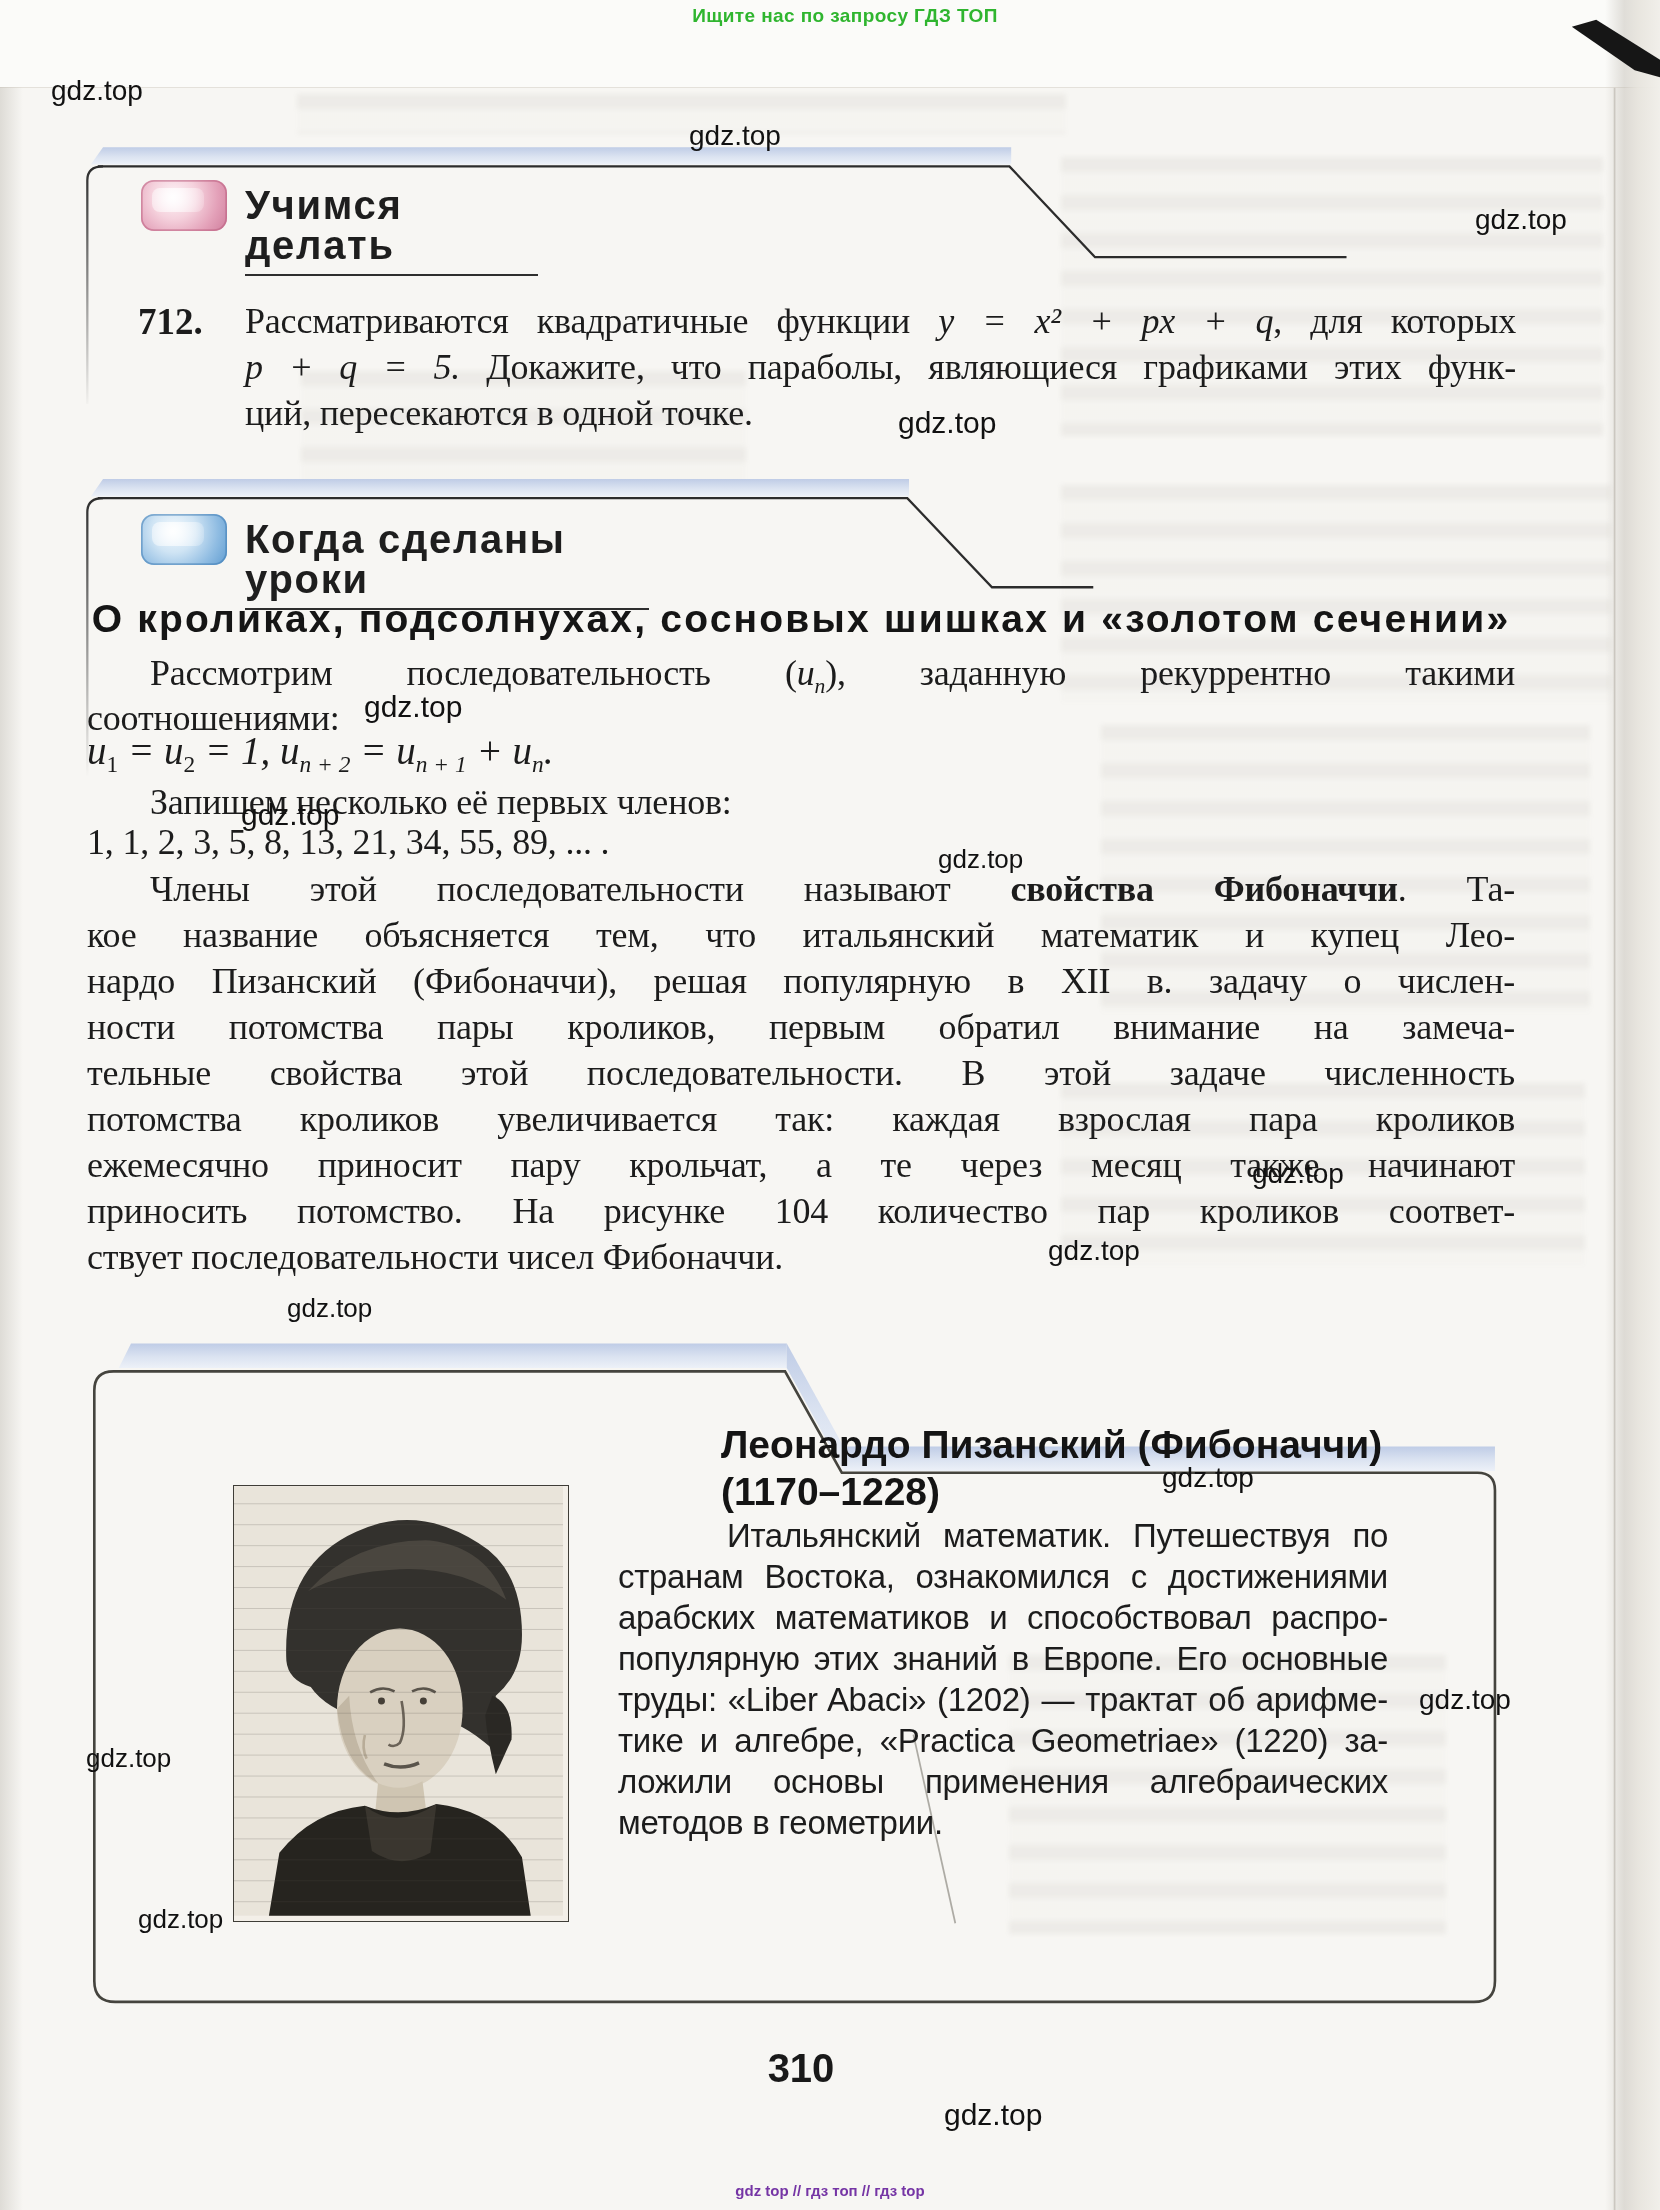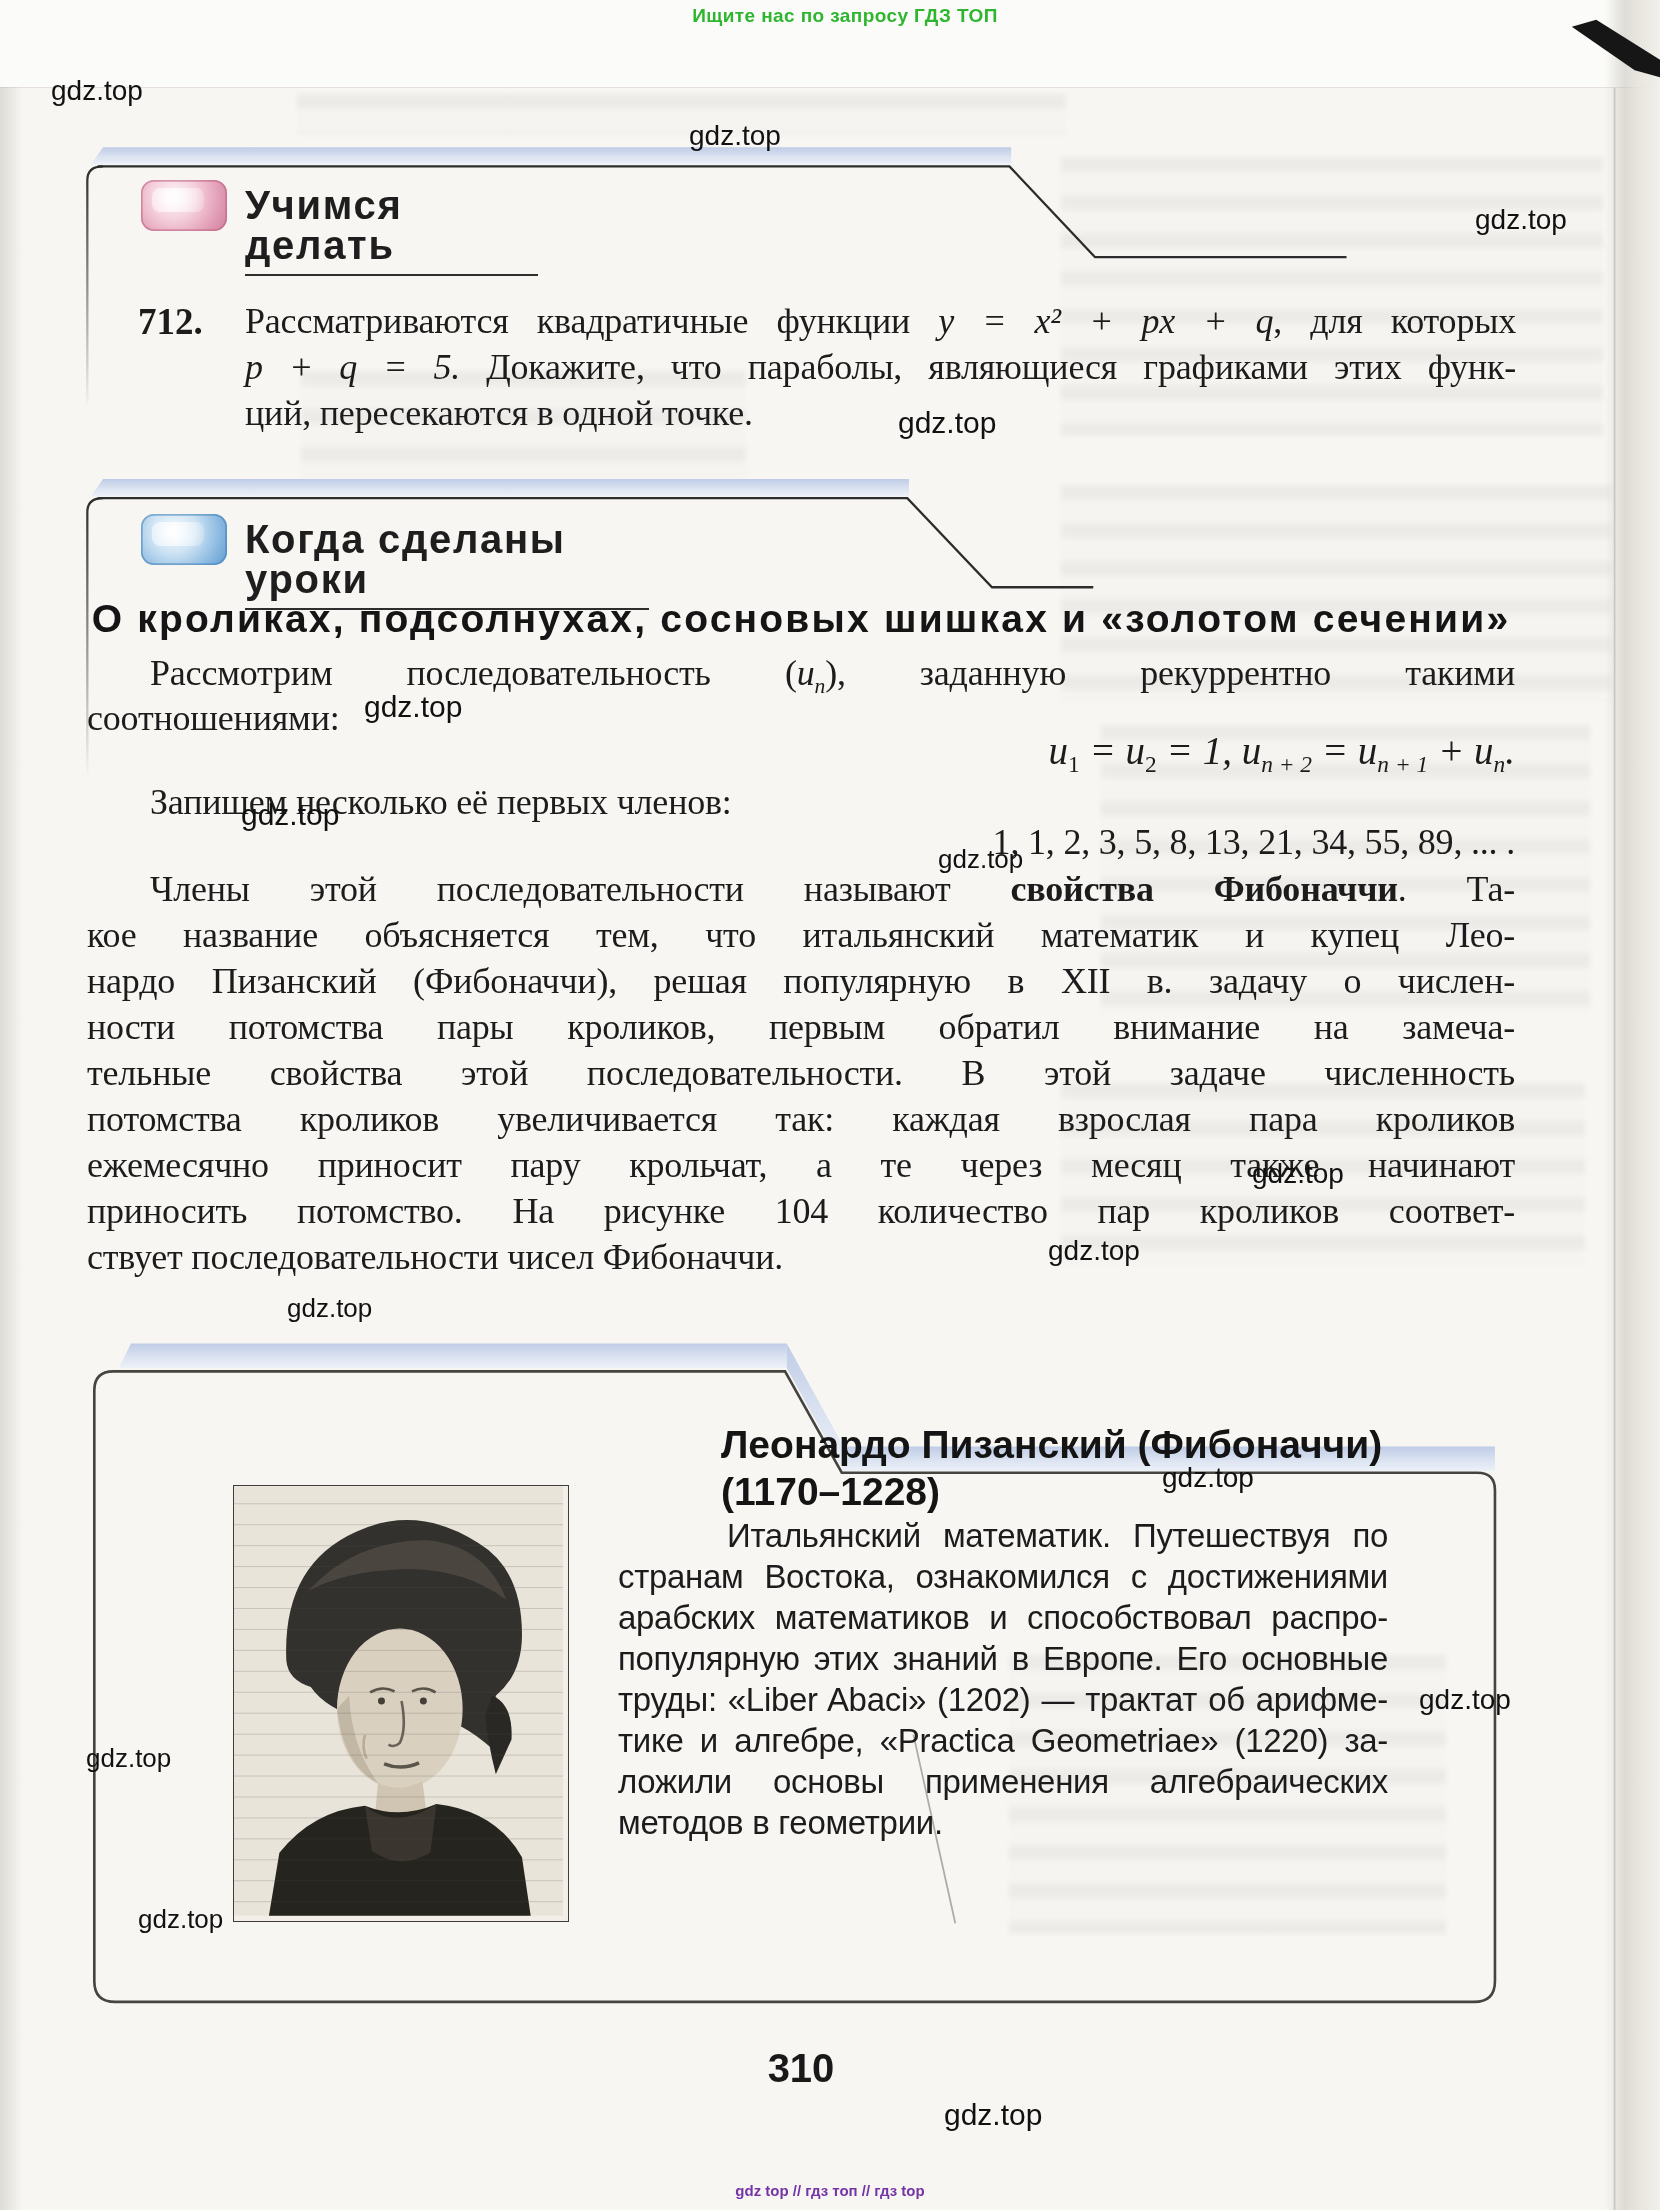--- a/index.html
+++ b/index.html
@@ -40,21 +40,21 @@
 
   .section-title{left:87px;top:597px;width:1428px;text-align:center;font-weight:bold;
     font-size:39px;letter-spacing:2.2px;color:#151515;z-index:12;}
 
   .body-line{font-size:36px;line-height:46px;letter-spacing:-0.2px;}
   .jline{text-align:justify;text-align-last:justify;}
   .indent{text-indent:63px;}
   .problem-num{font-weight:bold;font-size:37px;}
   .mathit{font-style:italic;}
 
-  .center-line{text-align:right;}
+  .center-line{text-align:left;}
   .formula{font-size:39px;font-style:italic;}
   .formula sub{font-size:0.6em;vertical-align:-0.35em;letter-spacing:0;}
 
   .bio-line{font-size:33px;line-height:41px;letter-spacing:-0.3px;}
   .bio-name{font-weight:bold;font-size:39px;line-height:1.1;color:#141414;}
 
   .ghost{z-index:1;filter:blur(2.6px);opacity:.5;
     background:repeating-linear-gradient(180deg,
       rgba(128,120,106,.17) 0px, rgba(128,120,106,.17) 15px,
       rgba(128,120,106,.03) 15px, rgba(128,120,106,.03) 38px);}

